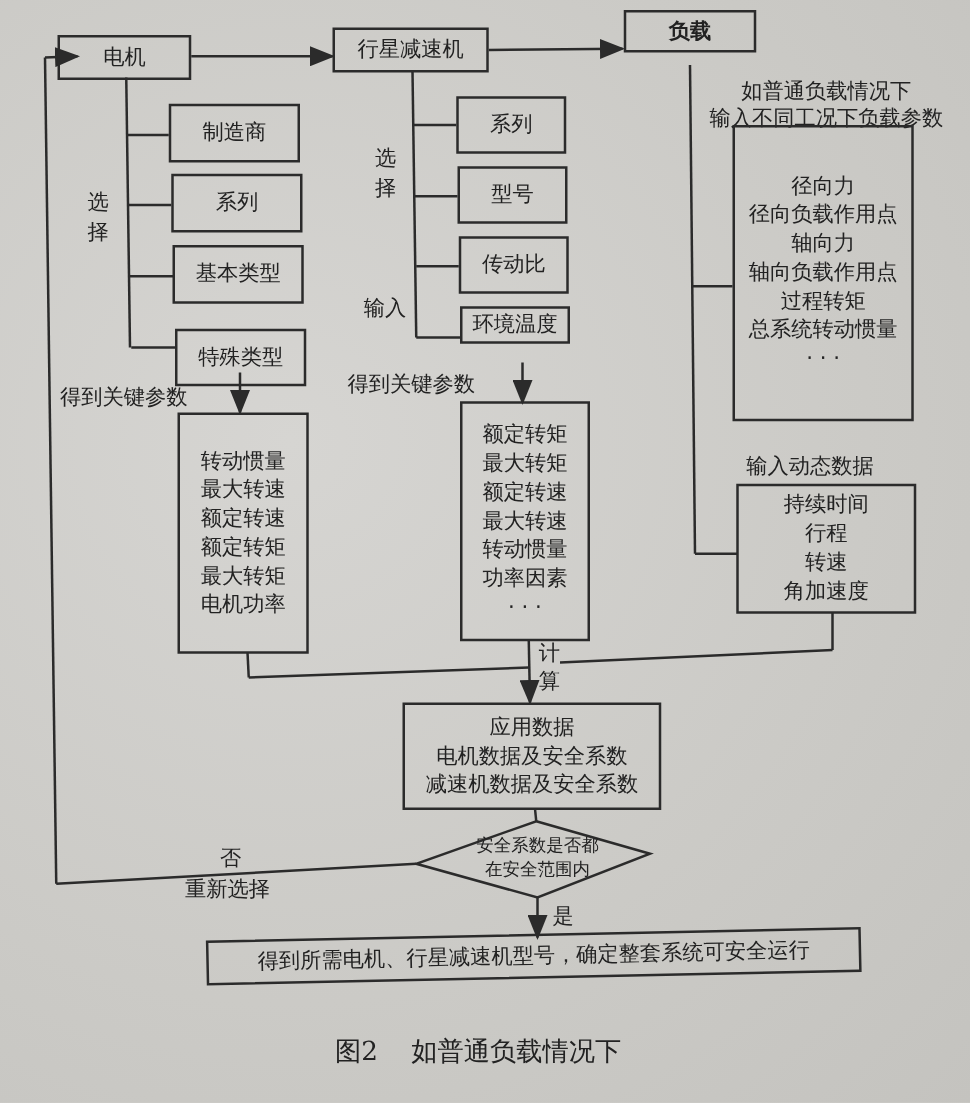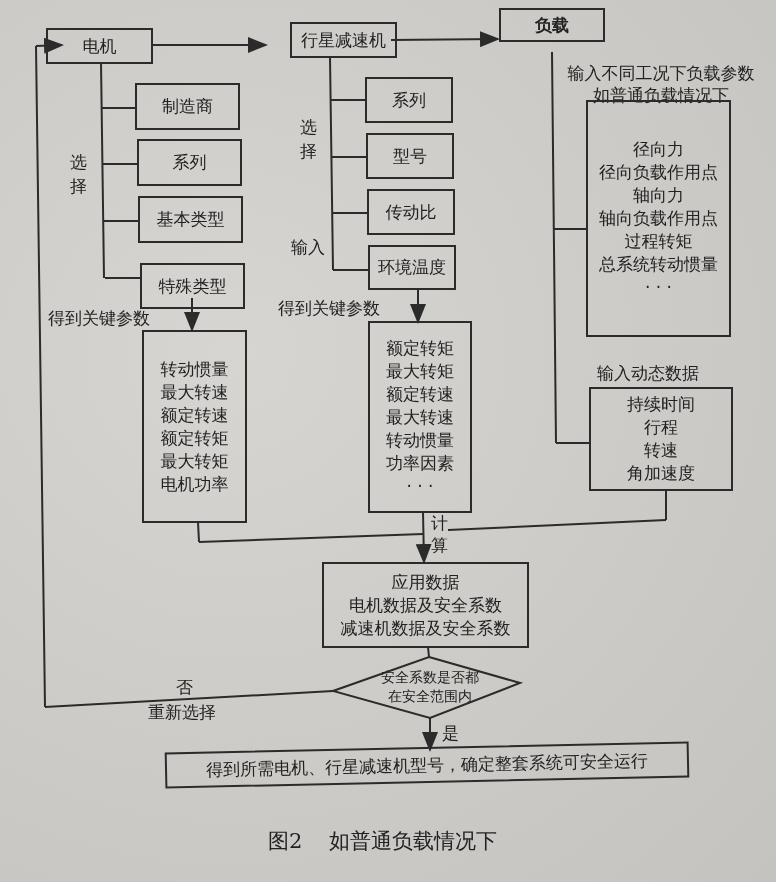--- a/index.html
+++ b/index.html
@@ -65,21 +65,21 @@
     <line x1="45" y1="707" x2="36" y2="46"></line>
     <line x1="36" y1="46" x2="62" y2="45" marker-end="url(#ah)"></line>
 
     <line x1="430" y1="718" x2="430" y2="750" marker-end="url(#ah)"></line>
   </g>
 </svg>
 
 <div class="box" style="left:46px;top:28px;width:107px;height:36px;">
   <span>电机</span>
 </div>
-<div class="box" style="left:266px;top:22px;width:107px;height:36px;margin-left:24px;">
+<div class="box" style="left:266px;top:22px;width:125px;height:36px;">
   <span>行星减速机</span>
 </div>
 <div class="box" style="left:499px;top:8px;width:106px;height:34px;font-weight:bold;">
   <span>负载</span>
 </div>
 
 <div class="box" style="left:135px;top:83px;width:105px;height:47px;">
   <span>制造商</span>
   </div>
 <div class="box" style="left:137px;top:139px;width:105px;height:47px;">
@@ -94,21 +94,21 @@
 
 <div class="box" style="left:365px;top:77px;width:88px;height:46px;">
   <span>系列</span>
   </div>
 <div class="box" style="left:366px;top:133px;width:88px;height:46px;">
   <span>型号</span>
   </div>
 <div class="box" style="left:367px;top:189px;width:88px;height:46px;">
   <span>传动比</span>
   </div>
-<div class="box" style="left:368px;top:245px;width:88px;height:45px;">
+<div class="box" style="left:368px;top:245px;width:88px;height:30px;">
   <span>环境温度</span>
   </div>
 
 <div class="lbl" style="left:70px;top:150px;line-height:24px;">
   <div>选</div>
   <div>择</div>
 </div>
 <div class="lbl" style="left:300px;top:115px;line-height:24px;">
   <div>选</div>
   <div>择</div>
@@ -130,22 +130,22 @@
   <div>额定转矩</div>
   <div>最大转矩</div>
   <div>额定转速</div>
   <div>最大转速</div>
   <div>转动惯量</div>
   <div>功率因素</div>
   <div>· · ·</div>
 </div>
 
 <div class="lbl" style="left:557px;top:62px;text-align:center;width:208px;">
+  <div>如普通负载情况下</div>
   <div>输入不同工况下负载参数</div>
-  <div>如普通负载情况下</div>
 </div>
 <div class="box col" style="left:586px;top:100px;width:145px;height:237px;">
   <div>径向力</div>
   <div>径向负载作用点</div>
   <div>轴向力</div>
   <div>轴向负载作用点</div>
   <div>过程转矩</div>
   <div>总系统转动惯量</div>
   <div>· · ·</div>
 </div>

